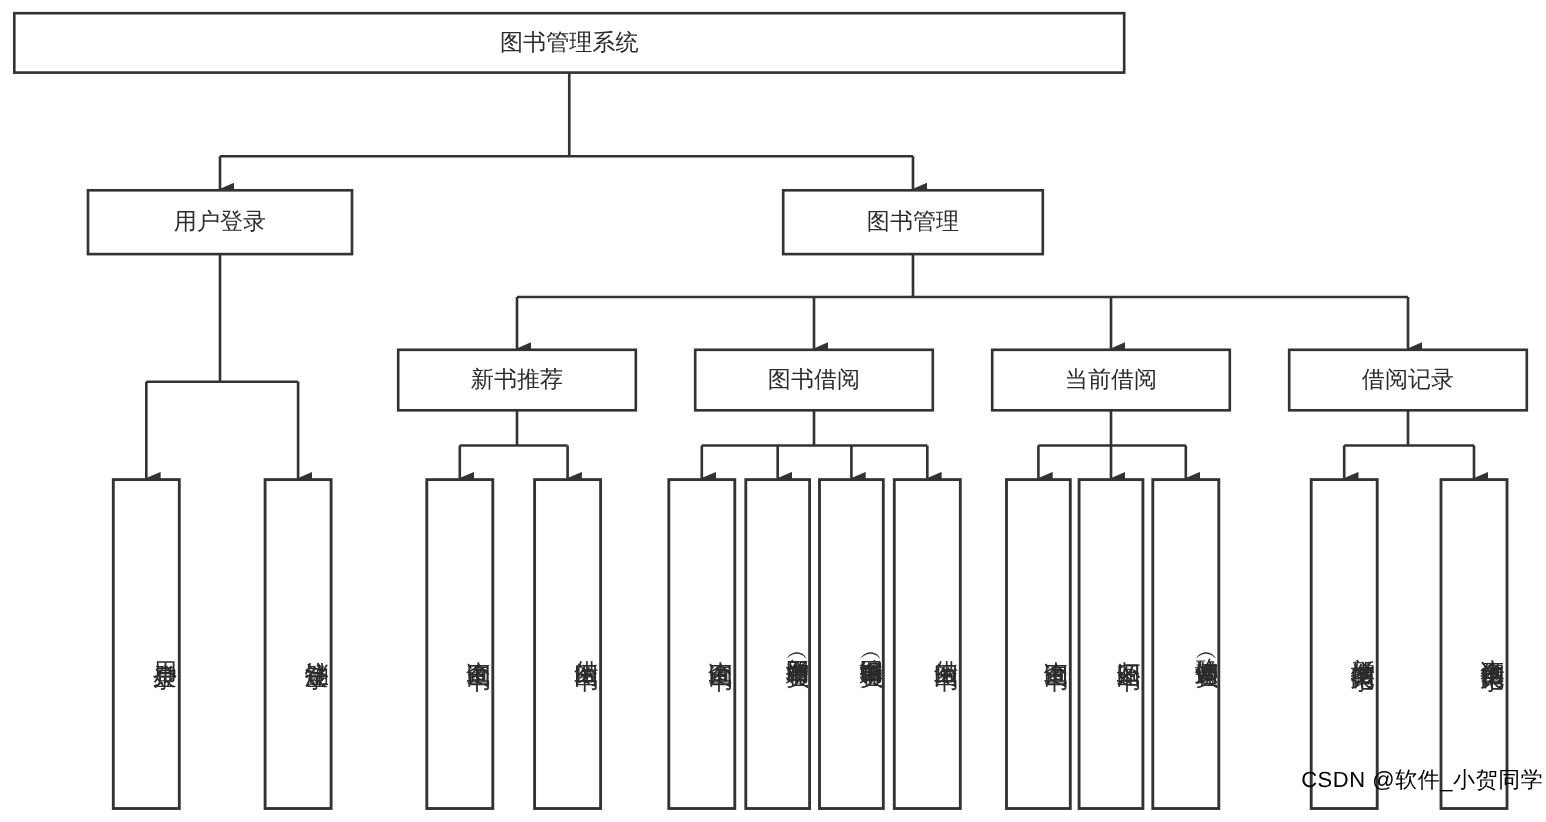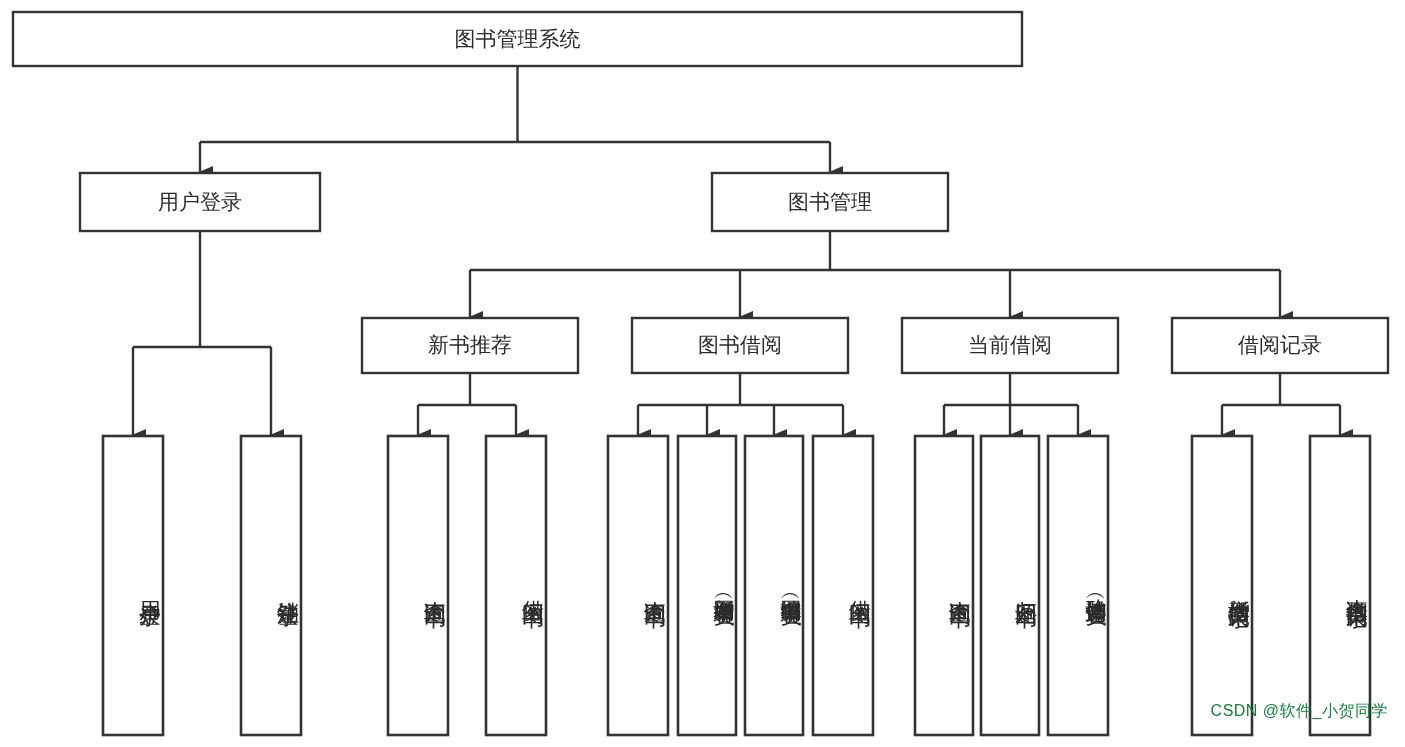--- a/index.html
+++ b/index.html
@@ -35,24 +35,24 @@
     font-family:"Liberation Sans","DejaVu Sans",sans-serif;
     font-size:22px;
     line-height:1.18;
     letter-spacing:2px;
     color:#2b2b2b;
     white-space:nowrap;
     pointer-events:none;
   }
   .watermark{
     position:absolute;
-    right:17px;bottom:4px;
+    right:2px;bottom:4px;
     font-family:"Liberation Sans","DejaVu Sans",sans-serif;
-    font-size:16px;
-    color:#15803d;
+    font-size:20px;
+    color:#000000;
     white-space:nowrap;
     letter-spacing:0.5px;
   }
 </style>
 </head>
 <body>
 
 <div id="stage">
 
   <svg id="diagram" viewBox="0 0 1405 747">

